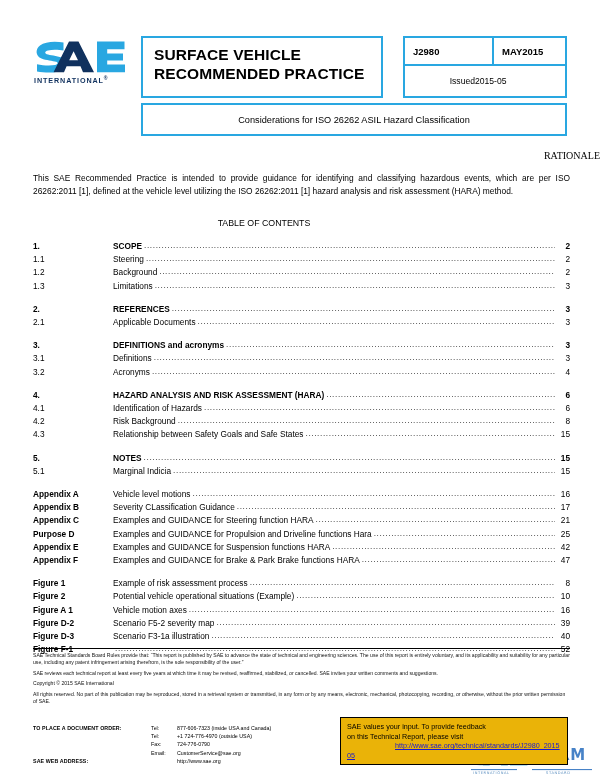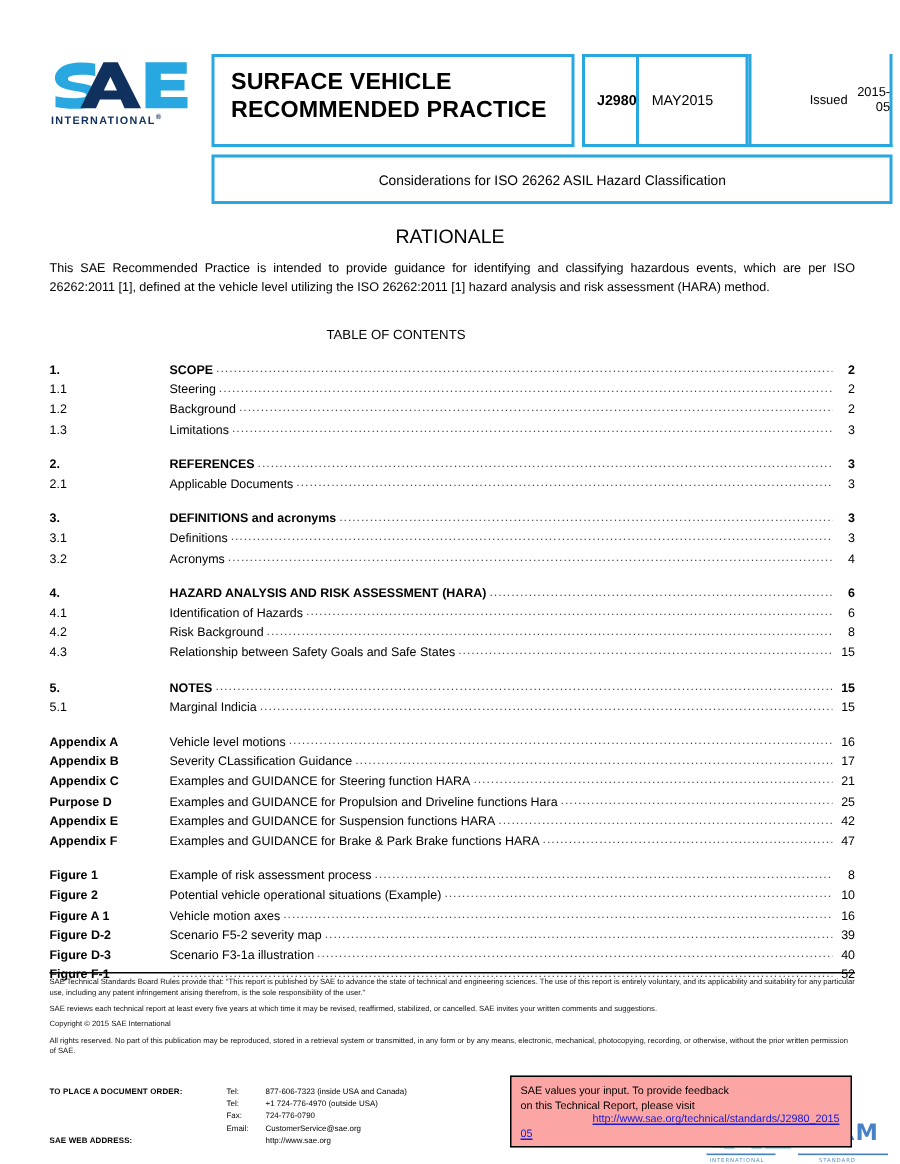--- a/index.html
+++ b/index.html
@@ -71,21 +71,22 @@
   .hdr-title-line {
     font-size: 15.5px;
     font-weight: bold;
     line-height: 19px;
     letter-spacing: 0.1px;
     white-space: nowrap;
   }
   .hdr-right {
     flex: 1 1 auto;
     display: flex;
-    margin-left: 5px;
+    flex-direction: column;
+    margin-left: 20px;
   }
   .hdr-row1 {
     display: flex;
     flex: 0 0 30px;
   }
   .hdr-doc {
     flex: 1 1 auto;
     border: 2px solid #29a7e1;
     box-sizing: border-box;
     display: flex;
@@ -96,21 +97,21 @@
   }
   .hdr-date {
     flex: 0 0 73px;
     border: 2px solid #29a7e1;
     border-left: none;
     box-sizing: border-box;
     display: flex;
     align-items: center;
     padding-left: 8px;
     font-size: 9.5px;
-    font-weight: normal;
+    font-weight: bold;
   }
   .hdr-row2 {
     flex: 1 1 auto;
     border: 2px solid #29a7e1;
     border-top: none;
     box-sizing: border-box;
     display: flex;
     align-items: center;
     padding-left: 8px;
     font-size: 8.6px;
@@ -130,22 +131,23 @@
     justify-content: center;
     font-size: 9.2px;
   }
 
   
   .rationale-title {
     position: absolute;
     left: 0;
     top: 150px;
     width: 600px;
-    text-align: center;
-    font-size: 13px;
+    text-align: right;
+    font-size: 10px;
+    font-family: Liberation Serif, serif;
   }
   .rationale-body {
     position: absolute;
     left: 33px;
     top: 172px;
     width: 537px;
     font-size: 8.4px;
     line-height: 12.6px;
     text-align: justify;
   }
@@ -236,21 +238,21 @@
   .order-val { flex: 1 1 auto; }
 
   .feedback-box {
     position: absolute;
     left: 340px;
     top: 717px;
     width: 228px;
     border: 1.4px solid #000;
     box-sizing: border-box;
     padding: 4px 5px 4px 6px;
-    background: #fca5a5;
+    background: #eab308;
     font-size: 7.2px;
     line-height: 9.6px;
     z-index: 4;
   }
   .feedback-link {
     color: #1a1ad0;
     text-decoration: underline;
     word-break: break-all;
     padding-left: 48px;
   }

